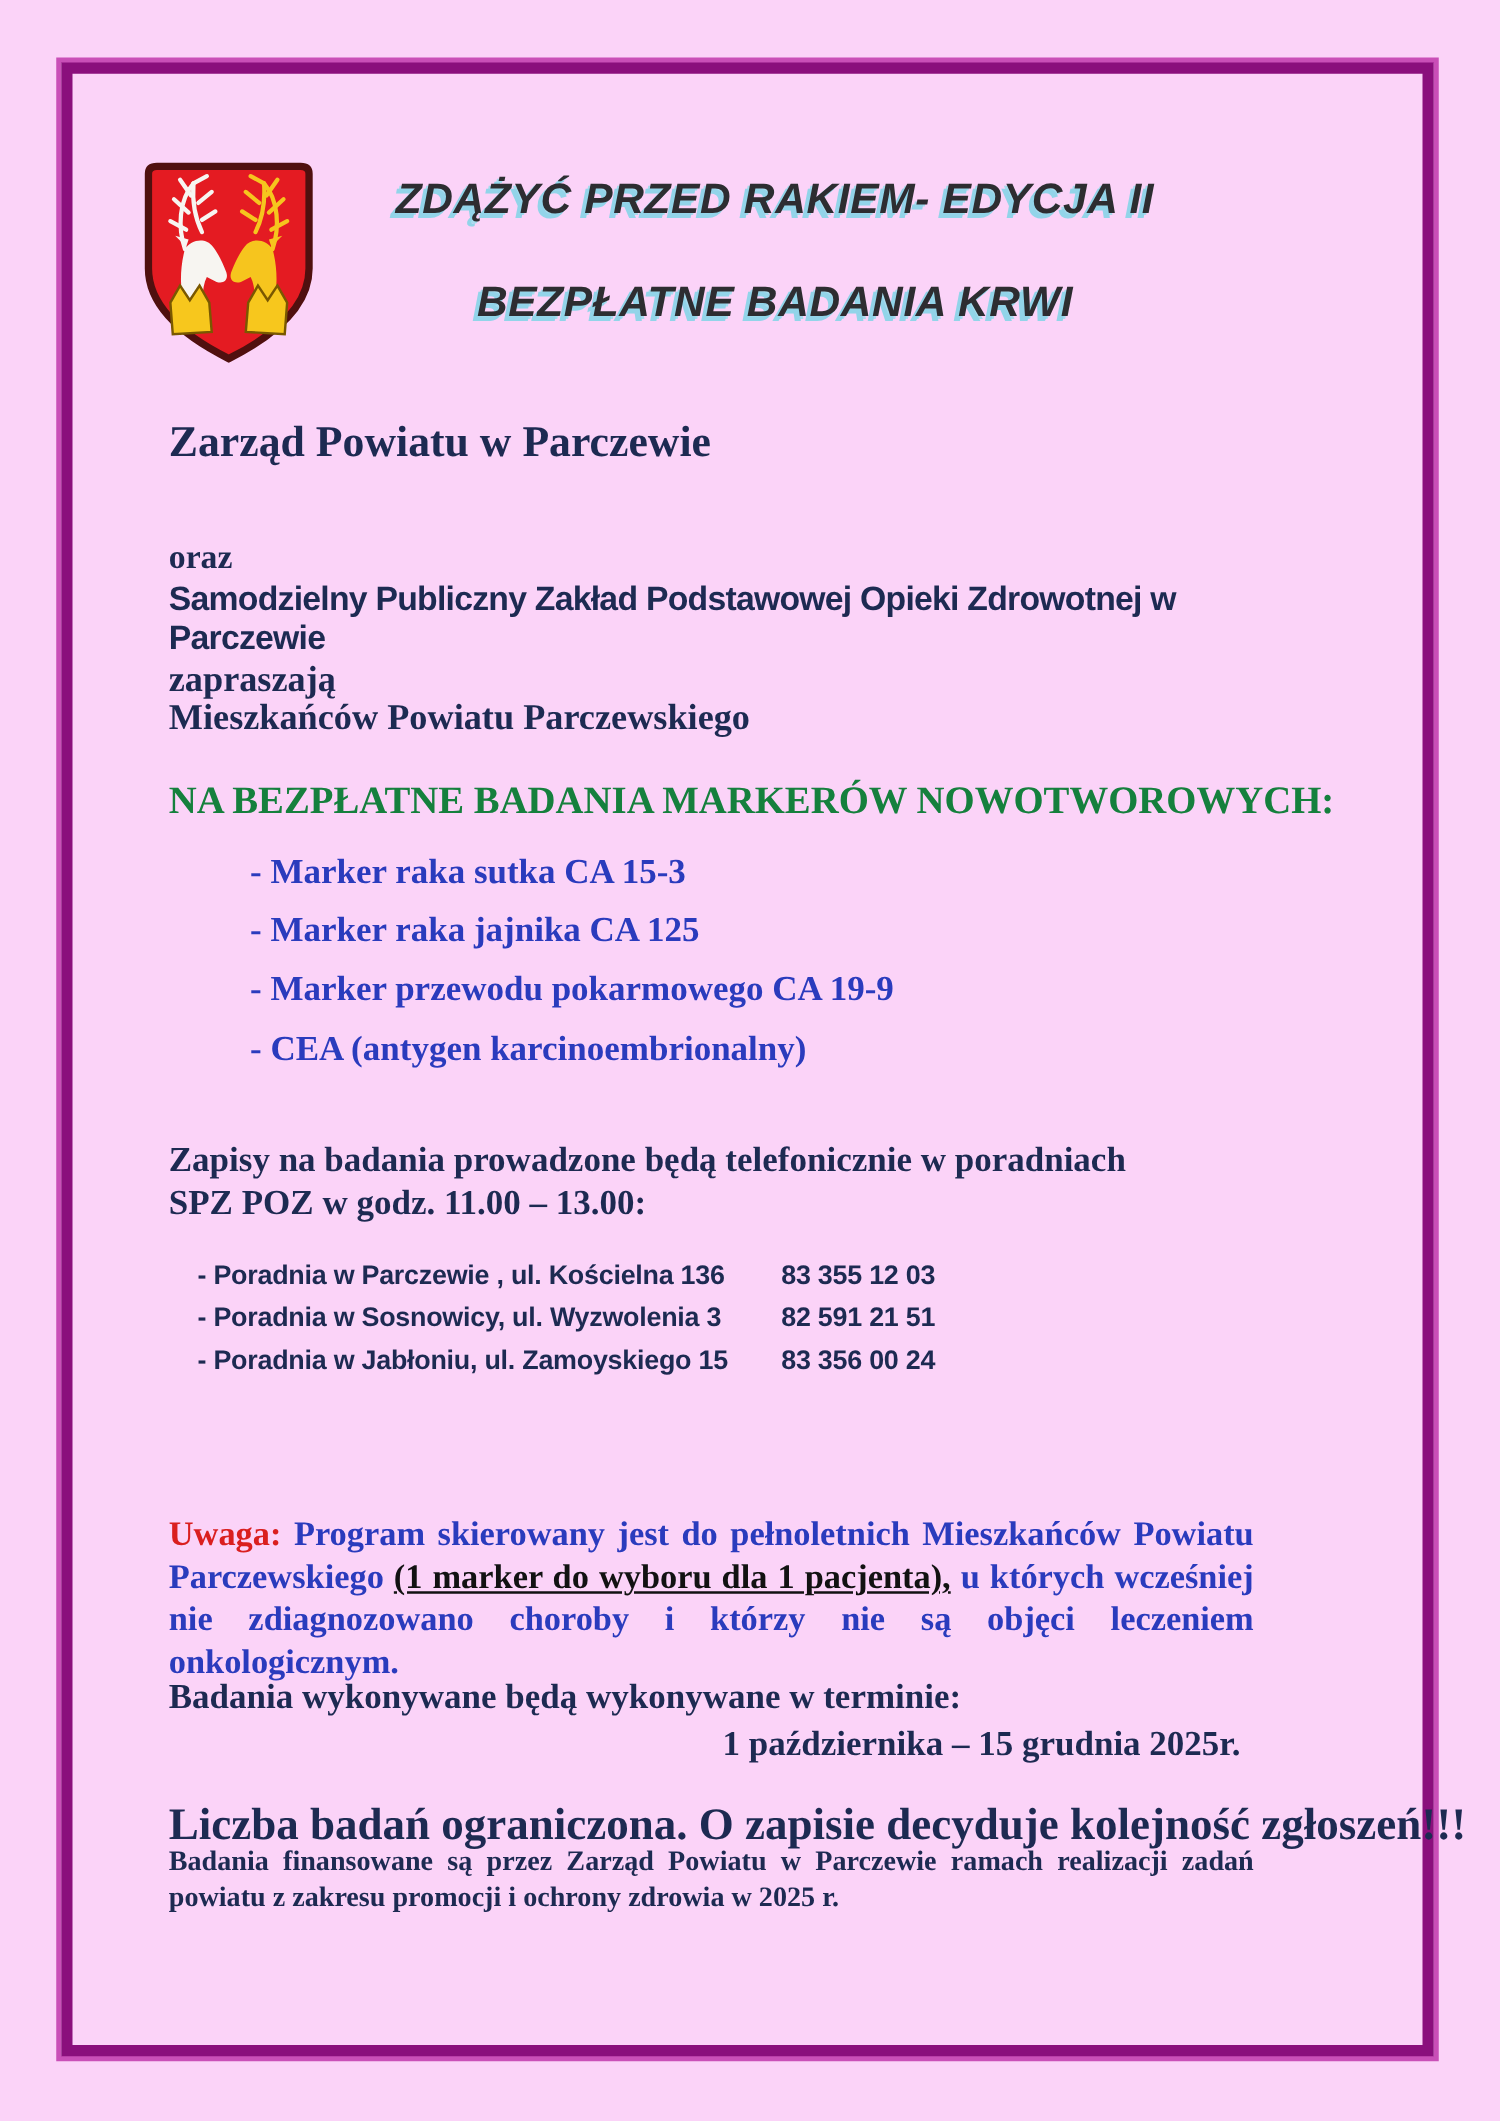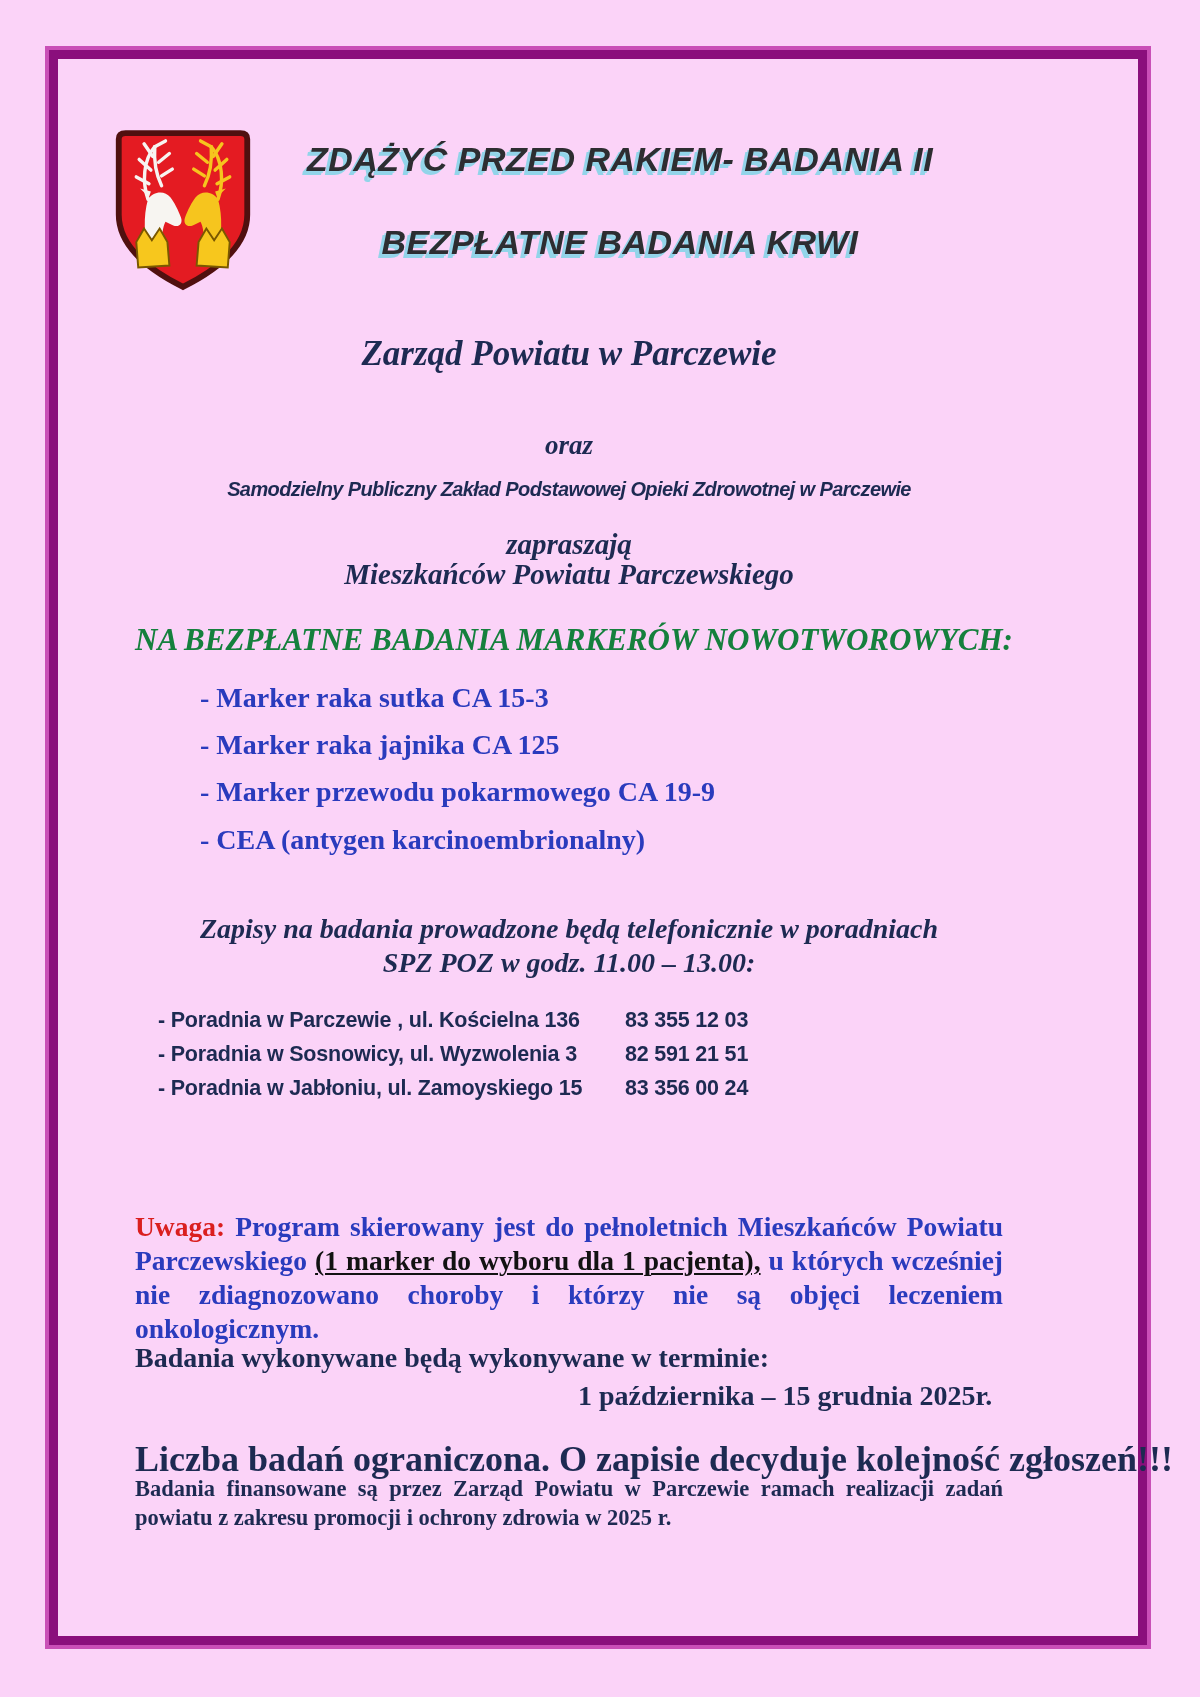--- a/index.html
+++ b/index.html
@@ -15,24 +15,24 @@
   }
   .coa{position:absolute;left:110px;top:126px;width:146px;height:168px;}
   .title-block{position:absolute;left:250px;top:140px;width:740px;text-align:center;}
   .title-line{
     font-family:"Liberation Sans",sans-serif;font-style:italic;font-weight:700;
     font-size:34px;color:#2d2d31;letter-spacing:.5px;
     text-shadow:-4px 4px 0 #92d4e9,-2px 2px 0 #a8dcee;
     white-space:nowrap;
   }
   .title-line2{margin-top:44px;text-align:center;}
-  .center-col{position:absolute;left:135px;width:868px;text-align:center;color:#1d2a52;font-style:italic;}
+  .center-col{position:absolute;left:135px;width:868px;color:#1d2a52;}
   .org1{top:334px;font-size:35px;font-weight:700;}
   .oraz{top:430px;font-size:27px;font-weight:700;}
-  .org2{top:478px;font-family:"Liberation Sans",sans-serif;font-size:20px;font-weight:700;letter-spacing:-.6px;}
+  .org2{top:464px;font-family:"Liberation Sans",sans-serif;font-size:27px;font-weight:700;letter-spacing:-.6px;}
   .zapraszaja{top:528px;font-size:29px;font-weight:700;}
   .mieszk{top:558px;font-size:29px;font-weight:700;}
   .program-title{top:622px;font-size:31px;font-weight:700;color:#15803d;white-space:nowrap;}
   .marker{position:absolute;left:200px;font-size:28px;font-weight:700;color:#2a3bbd;white-space:nowrap;}
   .m0{top:682px;} .m1{top:729px;} .m2{top:776px;} .m3{top:824px;}
   .zapisy{top:912px;font-size:28px;font-weight:700;line-height:34px;}
   .clinics{position:absolute;left:158px;top:1008px;width:860px;
     font-family:"Liberation Sans",sans-serif;font-weight:700;font-size:21.5px;
     color:#1d2a52;letter-spacing:-.2px;}
   .clinic-row{display:flex;height:34px;align-items:flex-start;}
@@ -80,21 +80,21 @@
     <path d="M97,50 L86,43"></path>
   </g>
   <path d="M111,74 C106,66 94,64 88,72 C84,77 80,85 77,93 C75,99 79,103 85,101 L93,97 C96,103 97,111 96,121 L110,128 C115,112 116,92 111,74 Z" fill="#f6c51e"></path>
   <path d="M110,72 L119,63 L108,66 Z" fill="#f6c51e"></path>
 
   <path d="M27,118 L35,104 L43,116 L51,104 L59,118 L61,142 L29,144 Z" fill="#f7c71d" stroke="#7a5800" stroke-width="2"></path>
   <path d="M123,118 L115,104 L107,116 L99,104 L91,118 L89,142 L121,144 Z" fill="#f7c71d" stroke="#7a5800" stroke-width="2"></path>
 </svg>
 
 <div class="title-block">
-  <div class="title-line">ZDĄŻYĆ PRZED RAKIEM- BADANIA II</div>
+  <div class="title-line">ZDĄŻYĆ PRZED RAKIEM- EDYCJA II</div>
   <div class="title-line title-line2">BEZPŁATNE BADANIA KRWI</div>
 </div>
 
 <div class="center-col org1">Zarząd Powiatu w Parczewie</div>
 <div class="center-col oraz">oraz</div>
 <div class="center-col org2">Samodzielny Publiczny Zakład Podstawowej Opieki Zdrowotnej w Parczewie</div>
 <div class="center-col zapraszaja">zapraszają</div>
 <div class="center-col mieszk">Mieszkańców Powiatu Parczewskiego</div>
 <div class="center-col program-title">NA BEZPŁATNE BADANIA MARKERÓW NOWOTWOROWYCH:</div>
 

